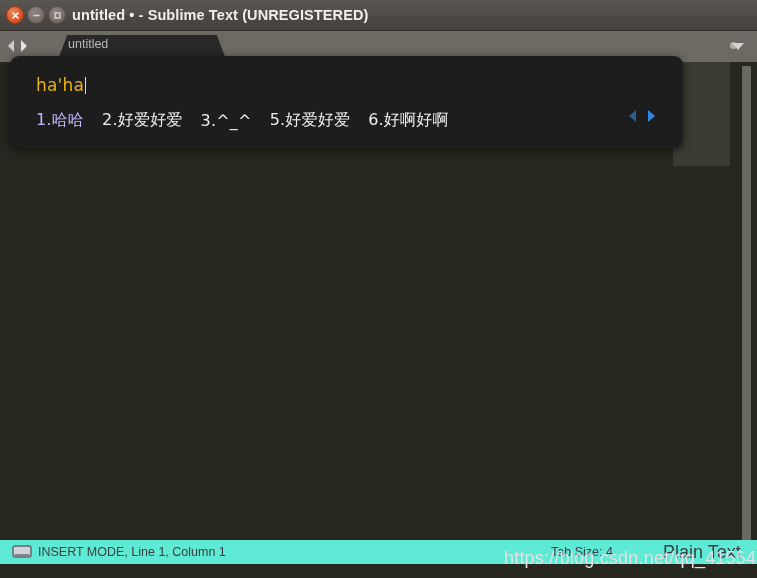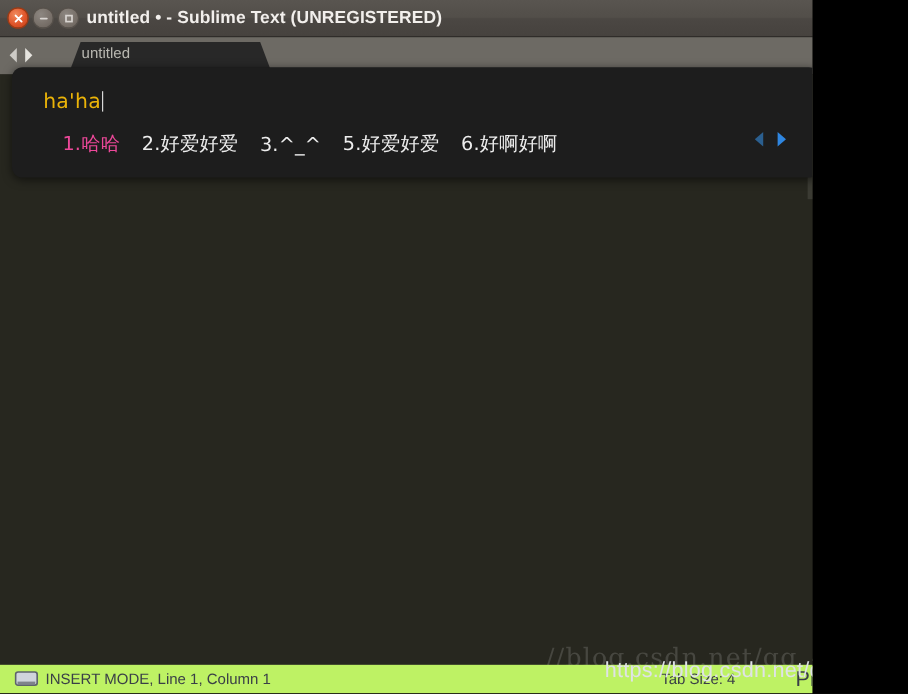--- a/index.html
+++ b/index.html
@@ -10,21 +10,21 @@
   body {
     width: 757px;
     height: 578px;
     overflow: hidden;
     font-family: "Liberation Sans", "DejaVu Sans", sans-serif;
     -webkit-font-smoothing: antialiased;
   }
 
   #app {
     position: relative;
-    width: 677px;
+    width: 757px;
     height: 578px;
     background: #27271f;
     overflow: hidden;
   }
 
   
   .titlebar {
     position: absolute;
     left: 0; top: 0;
     width: 757px;
@@ -208,41 +208,40 @@
     gap: 18px;
     white-space: nowrap;
   }
   .cand {
     font-size: 16px;
     color: #ededed;
     font-family: "DejaVu Sans", sans-serif;
     letter-spacing: 0.2px;
   }
   .cand.first {
-    color: #ec4899;
-    margin-left: 16px;
+    color: #c4b5fd;
   }
   .ime-arrows {
     position: absolute;
     right: 26px;
     top: 52px;
     display: flex;
     align-items: center;
     gap: 6px;
   }
   .ime-arrows svg { display:block; }
 
   
   .statusbar {
     position: absolute;
     left: 0;
-    top: 554px;
+    top: 540px;
     width: 757px;
     height: 24px;
-    background: #bef264;
+    background: #5eead4;
     box-sizing: border-box;
     padding-left: 20px;
   }
   .status-icon {
     position: absolute;
     left: 12px;
     top: 5px;
   }
   .status-icon svg { display:block; }
   .status-left-text {

